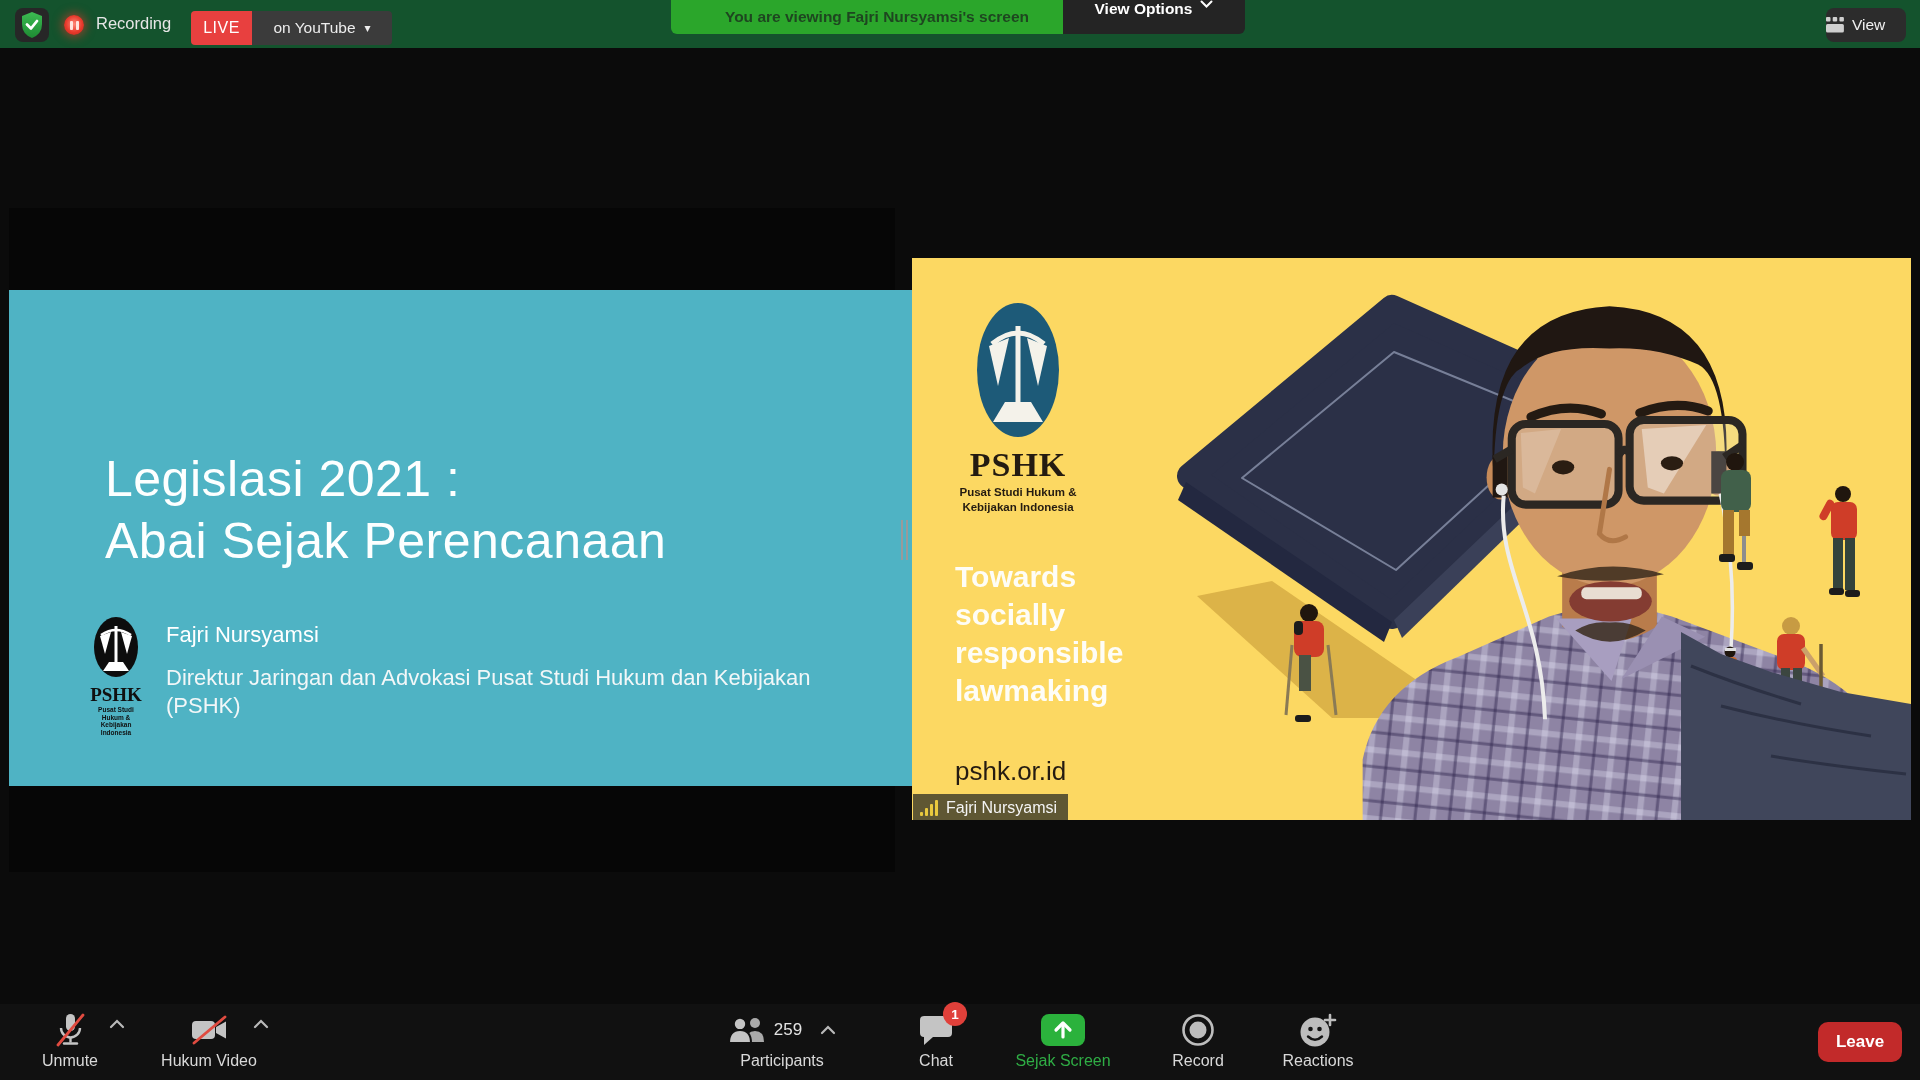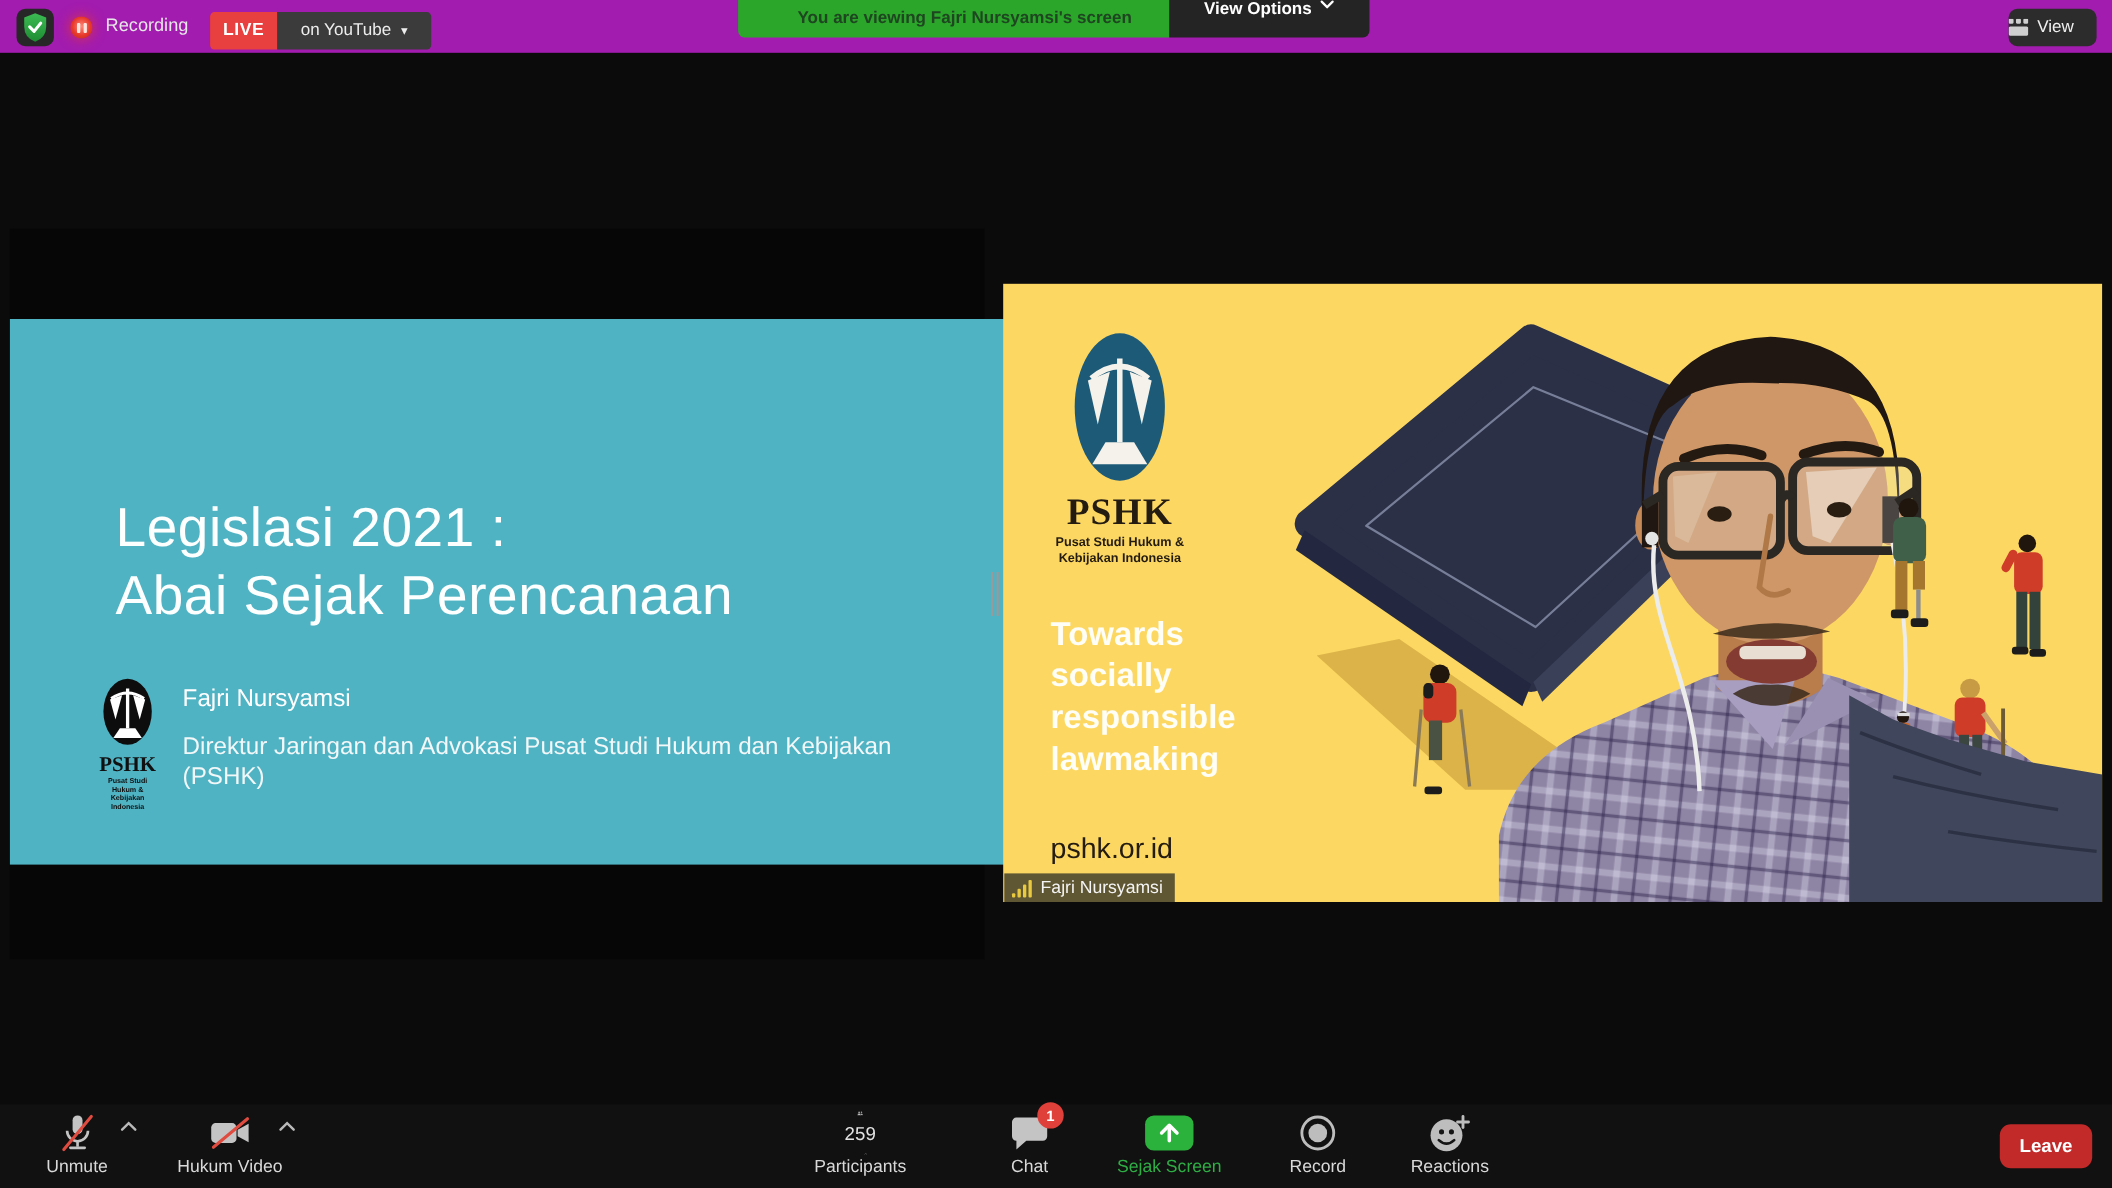--- a/index.html
+++ b/index.html
@@ -1,31 +1,31 @@
 <!DOCTYPE html>
 <html><head>
 <meta charset="utf-8">
 <style>
   * { margin:0; padding:0; box-sizing:border-box; }
   html,body { width:1920px; height:1080px; background:#000; overflow:hidden;
               font-family:"Liberation Sans", sans-serif; }
   .stage { position:relative; width:1920px; height:1080px; background:#0b0b0b; }
 
   
-  .topbar { position:absolute; left:0; top:0; width:1920px; height:48px; background:#a21caf; }
+  .topbar { position:absolute; left:0; top:0; width:1920px; height:48px; background:#14532d; }
   .tile { position:absolute; left:15px; top:8px; width:34px; height:34px; background:#272727;
           border-radius:8px; display:flex; align-items:center; justify-content:center; cursor:pointer; }
   .rec-dot { position:absolute; left:64px; top:15px; width:20px; height:20px; border-radius:50%;
              background:radial-gradient(circle at 50% 45%, #ff8a7a 0%, #e8392b 55%, #b3271c 100%);
              box-shadow:0 0 10px 2px rgba(232,57,43,.55);
              display:flex; align-items:center; justify-content:center; gap:3px; }
   .rec-dot i { display:block; width:3px; height:9px; background:rgba(255,235,230,.95); border-radius:1px; }
   .rec-label { position:absolute; left:96px; top:14px; font-size:16.5px; color:#e6e6e6; }
   .live-group { position:absolute; left:191px; top:11px; height:34px; display:flex; cursor:pointer; }
-  .live-badge { width:61px; height:34px; background:#e8403f; color:#fff; font-weight:700; font-size:16px;
+  .live-badge { width:61px; height:34px; background:#e8403f; color:#fff; font-weight:400; font-size:16px;
                 letter-spacing:.5px; display:flex; align-items:center; justify-content:center;
                 border-radius:4px 0 0 4px; }
   .live-dest { width:140px; height:34px; background:#3b3b3b; color:#ededed; font-size:15.5px;
                display:flex; align-items:center; justify-content:center; gap:9px; border-radius:0 4px 4px 0; }
   .banner { position:absolute; left:671px; top:0; width:392px; height:34px; background:#2ba62b;
             border-radius:0 0 0 6px; display:flex; align-items:center; justify-content:center; }
   .banner span { color:#1e4620; font-size:15.5px; font-weight:700;margin-left:20px; }
   .view-options { position:absolute; left:1063px; top:0; width:182px; height:34px; background:#242424;
                   border-radius:0 0 6px 0; display:flex; justify-content:center;
                   gap:8px; color:#fff; font-size:15.5px; font-weight:600; cursor:pointer; }
@@ -336,21 +336,21 @@
           <line x1="3" y1="28" x2="34" y2="2" stroke="#e04b40" stroke-width="2.8" stroke-linecap="round"></line>
         </svg>
       </div>
       <div class="tb-label">Hukum Video</div>
     </div>
     <svg class="chev" style="left:252px;" width="18" height="12" viewBox="0 0 18 12">
       <polyline points="3,9 9,3 15,9" fill="none" stroke="#b9b9b9" stroke-width="2.2" stroke-linecap="round"></polyline>
     </svg>
 
     <div class="tb-btn" style="left:706px; width:152px;">
-      <div class="tb-ico" style="gap:7px;flex-direction:column;">
+      <div class="tb-ico" style="gap:7px;">
         <svg width="40" height="30" viewBox="0 0 40 30">
           <circle cx="28" cy="8" r="5" fill="#a9a9a9"></circle>
           <path d="M19,27 q0,-11 9,-11 q9,0 9,11 z" fill="#a9a9a9"></path>
           <circle cx="13" cy="9" r="6.2" fill="#c4c4c4" stroke="#111" stroke-width="2"></circle>
           <path d="M2,28 q0,-13 11,-13 q11,0 11,13 z" fill="#c4c4c4" stroke="#111" stroke-width="2"></path>
         </svg>
         <span style="font-size:17px; color:#e3e3e3;">259</span>
         <svg width="18" height="12" viewBox="0 0 18 12" style="margin-left:10px;">
           <polyline points="3,9 9,3 15,9" fill="none" stroke="#b9b9b9" stroke-width="2.2" stroke-linecap="round"></polyline>
         </svg>

